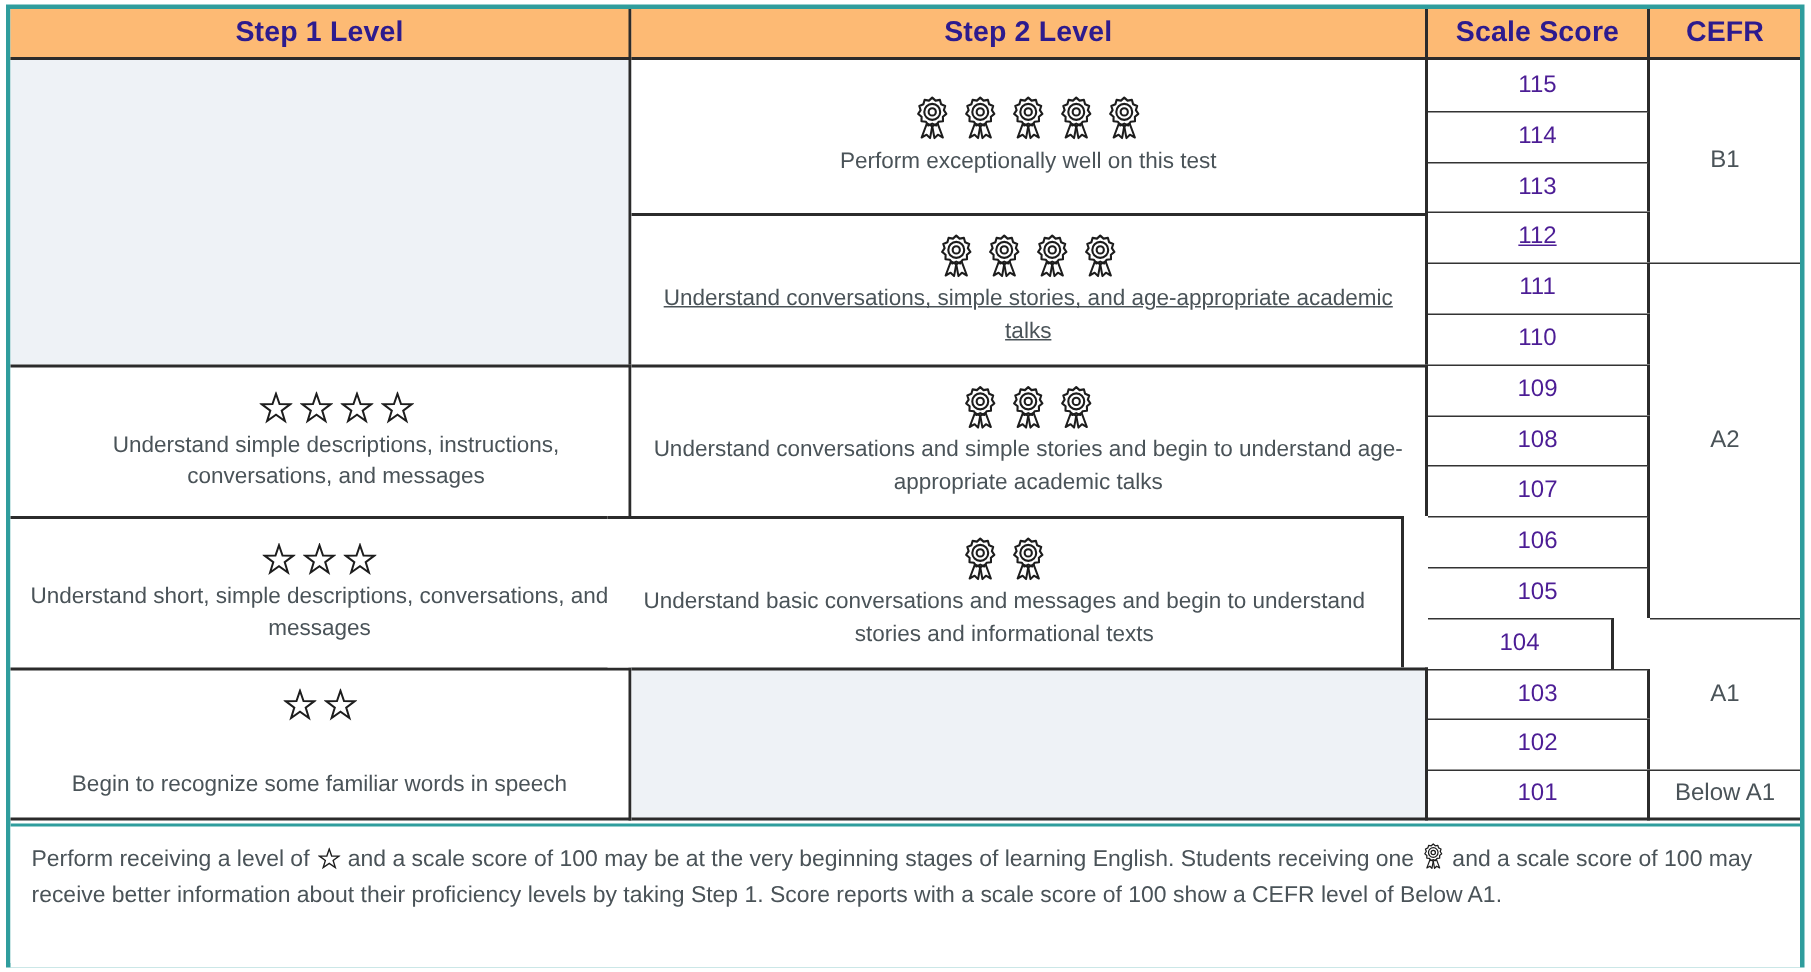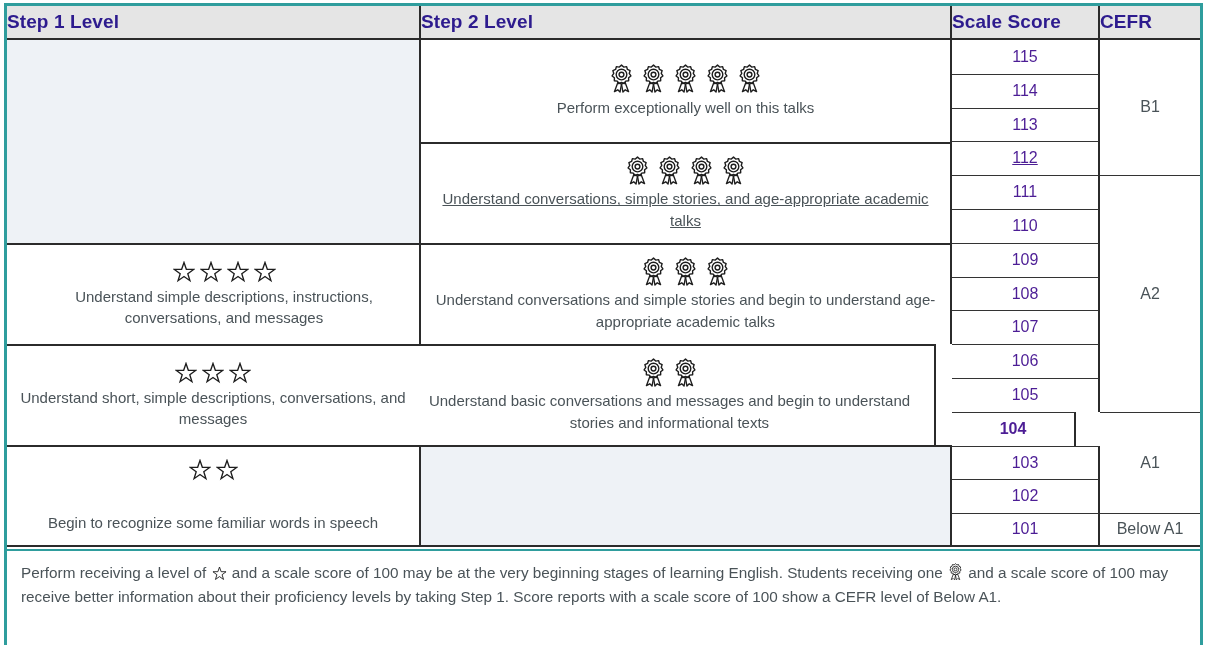--- a/index.html
+++ b/index.html
@@ -43,26 +43,27 @@
   }
   .bt{border-top:2px solid #2b2b2b;}
   .bb{border-bottom:2px solid #2b2b2b;gap:28px;}
   .br{border-right:2px solid #2b2b2b;}
   .shaded{background:#eef2f6;}
 
   
   .hdr{
     position:absolute;
     box-sizing:border-box;
-    background:#e5e5e5;
+    background:#fdba74;
     color:#2d1b8e;
     font-weight:bold;
     font-size:19px;
     display:flex;
     align-items:center;
+    justify-content:center;
     letter-spacing:.1px;
   }
 
   
   .icons{
     display:flex;
     align-items:flex-end;
     justify-content:center;
     gap:7px;
     margin-bottom:3px;
@@ -234,21 +235,21 @@
         <span style="line-height: 0;">
           <svg width="25" height="29.5" viewBox="0 0 24 28" class="ribbon">
             <polygon points="12.00,0.90 14.11,2.80 16.92,2.34 17.67,5.09 20.28,6.22 19.42,8.93 21.01,11.30 18.82,13.12 18.88,15.96 16.05,16.31 14.56,18.73 12.00,17.50 9.44,18.73 7.95,16.31 5.12,15.96 5.18,13.12 2.99,11.30 4.58,8.93 3.72,6.22 6.33,5.09 7.08,2.34 9.89,2.80" fill="none" stroke="#1d1d1d" stroke-width="1.35" stroke-linejoin="round"></polygon>
             <circle cx="12" cy="10" r="5.1" fill="none" stroke="#1d1d1d" stroke-width="1.35"></circle>
             <circle cx="12" cy="10" r="2.3" fill="none" stroke="#1d1d1d" stroke-width="1.35"></circle>
             <path d="M8.6,17.4 L5.2,26.4 L8.4,24.6 L10.6,26.8 L12,19.2 Z" fill="none" stroke="#1d1d1d" stroke-width="1.3" stroke-linejoin="round"></path>
             <path d="M15.4,17.4 L18.8,26.4 L15.6,24.6 L13.4,26.8 L12,19.2 Z" fill="none" stroke="#1d1d1d" stroke-width="1.3" stroke-linejoin="round"></path>
           </svg>
         </span>
       </span>
-    <span class="desc">Perform exceptionally well on this talks</span>
+    <span class="desc">Perform exceptionally well on this test</span>
   </div>
 
   <div class="cell br bt" style="left:421px;top:142px;width:531px;height:101px;text-decoration:underline;">
     <span class="icons">
         <span style="line-height: 0;">
           <svg width="25" height="29.5" viewBox="0 0 24 28" class="ribbon">
             <polygon points="12.00,0.90 14.11,2.80 16.92,2.34 17.67,5.09 20.28,6.22 19.42,8.93 21.01,11.30 18.82,13.12 18.88,15.96 16.05,16.31 14.56,18.73 12.00,17.50 9.44,18.73 7.95,16.31 5.12,15.96 5.18,13.12 2.99,11.30 4.58,8.93 3.72,6.22 6.33,5.09 7.08,2.34 9.89,2.80" fill="none" stroke="#1d1d1d" stroke-width="1.35" stroke-linejoin="round"></polygon>
             <circle cx="12" cy="10" r="5.1" fill="none" stroke="#1d1d1d" stroke-width="1.35"></circle>
             <circle cx="12" cy="10" r="2.3" fill="none" stroke="#1d1d1d" stroke-width="1.35"></circle>
             <path d="M8.6,17.4 L5.2,26.4 L8.4,24.6 L10.6,26.8 L12,19.2 Z" fill="none" stroke="#1d1d1d" stroke-width="1.3" stroke-linejoin="round"></path>
@@ -373,21 +374,21 @@
       </div>
       <div class="cell score br" style="left: 952px; top: 310.4px; width: 148px; height: 33.8px; border-top: 1.6px solid rgb(51, 51, 51);">
         <span>107</span>
       </div>
       <div class="cell score br" style="left: 952px; top: 344.2px; width: 148px; height: 33.8px; border-top: 1.6px solid rgb(51, 51, 51);">
         <span>106</span>
       </div>
       <div class="cell score br" style="left: 952px; top: 378px; width: 148px; height: 33.8px; border-top: 1.6px solid rgb(51, 51, 51);">
         <span>105</span>
       </div>
-      <div class="cell score br" style="left: 952px; top: 411.8px; width: 124px; height: 33.8px; border-top: 1.6px solid rgb(51, 51, 51); font-weight: bold;">
+      <div class="cell score br" style="left: 952px; top: 411.8px; width: 124px; height: 33.8px; border-top: 1.6px solid rgb(51, 51, 51);">
         <span>104</span>
       </div>
       <div class="cell score br" style="left: 952px; top: 445.6px; width: 148px; height: 33.8px; border-top: 1.6px solid rgb(51, 51, 51);">
         <span>103</span>
       </div>
       <div class="cell score br" style="left: 952px; top: 479.4px; width: 148px; height: 33.8px; border-top: 1.6px solid rgb(51, 51, 51);">
         <span>102</span>
       </div>
       <div class="cell score br" style="left: 952px; top: 513.2px; width: 148px; height: 33.8px; border-top: 1.6px solid rgb(51, 51, 51); border-bottom: 2px solid rgb(43, 43, 43);">
         <span>101</span>

